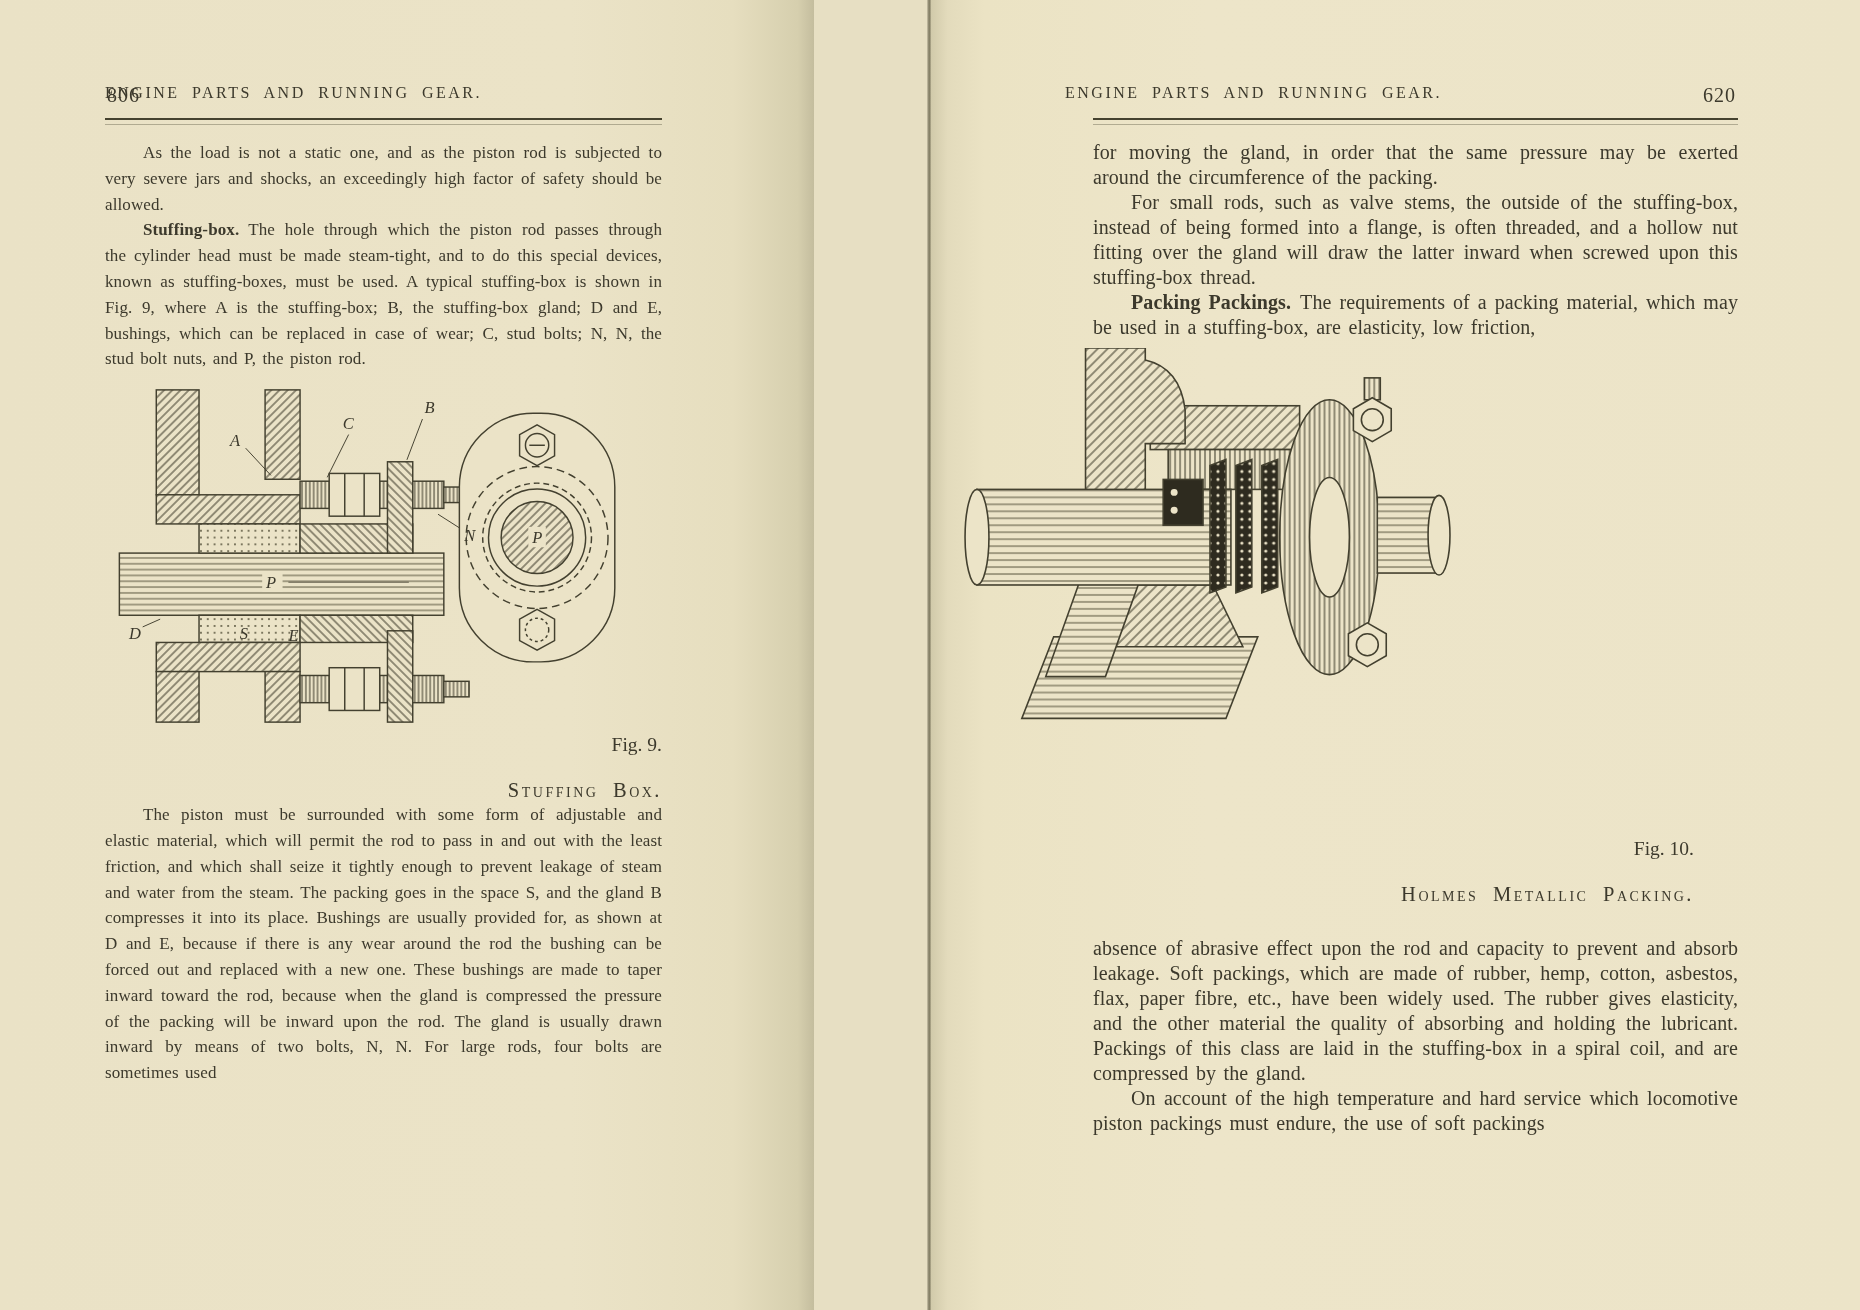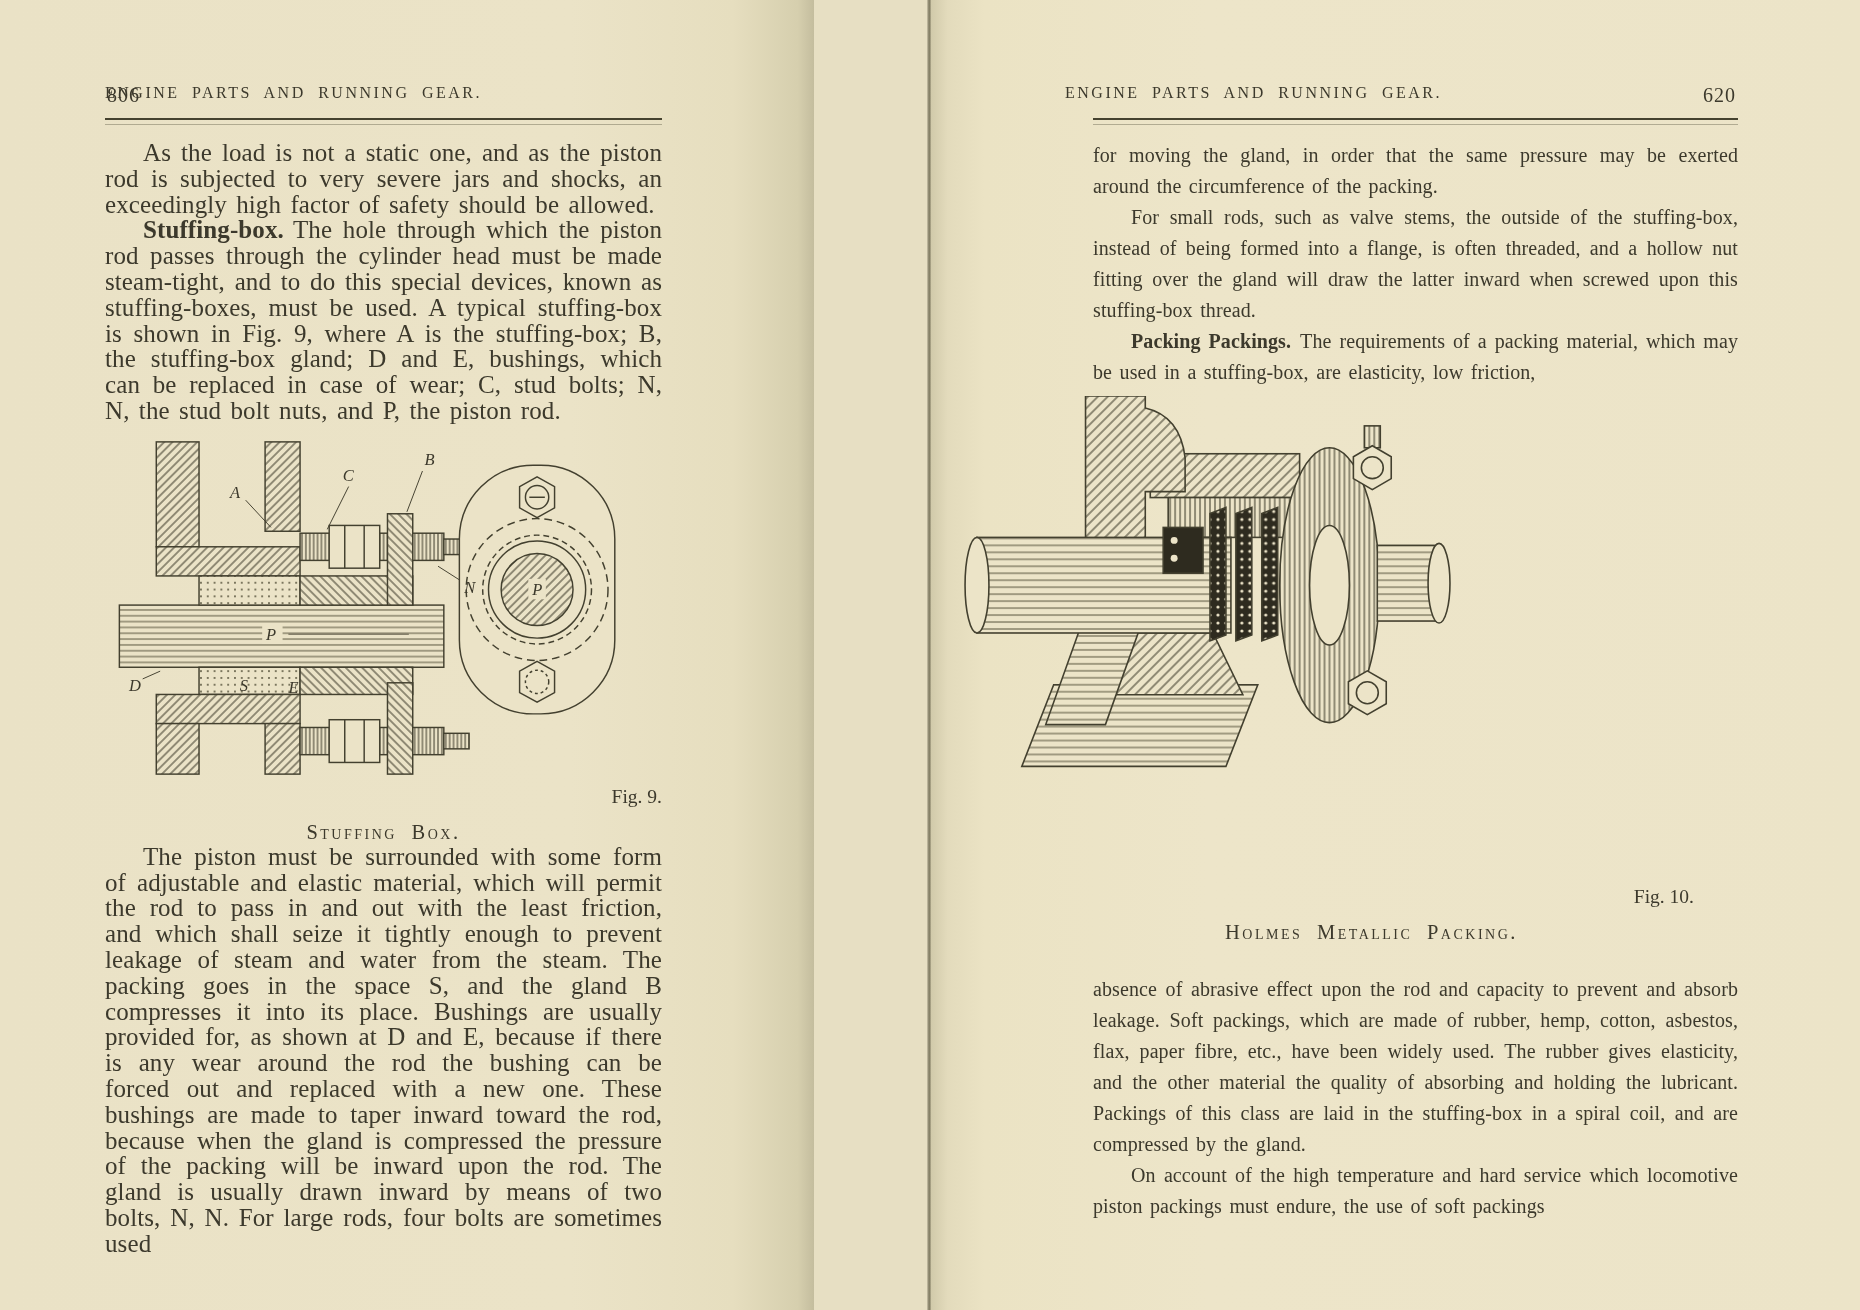--- a/index.html
+++ b/index.html
@@ -20,29 +20,29 @@
   .col-left{left:105px;width:557px;}
   .col-right{left:164px;width:645px;}
   .pghead{position:relative;height:30px;font-size:20px;letter-spacing:1px;}
   .pgnum{position:absolute;top:0;font-size:20px;}
   .pgnum.at-left{left:2px;}
   .pgnum.at-right{right:2px;}
   .runtitle{position:absolute;left:0;right:0;text-align:left;
     letter-spacing:2.5px;word-spacing:6px;font-size:16px;white-space:nowrap;}
   .page-right .runtitle{transform:translateX(-28px);}
   .rule{height:4px;border-top:2px solid #45422f;border-bottom:1px solid rgba(69,66,47,.35);margin-top:4px;}
-  p.body{margin:0;font-size:25px;line-height:25.8px;text-align:justify;
+  p.body{margin:0;font-size:17px;line-height:25.8px;text-align:justify;
     text-indent:38px;word-spacing:.12em;letter-spacing:.1px;}
-  .col-right p.body{font-size:20px;line-height:31px;}
+  .col-right p.body{font-size:20px;line-height:25px;}
   p.body.first{margin-top:15px;}
   p.body b{margin-right:9px;}
   .figwrap{position:relative;}
   .figcap{text-align:right;font-size:19.5px;margin-top:8px;}
-  .figtitle{text-align:center;font-variant:small-caps;font-size:20.5px;
-    letter-spacing:2.5px;word-spacing:7px;margin-top:13px;}
+  .figtitle{text-align:right;font-variant:small-caps;font-size:20.5px;
+    letter-spacing:2.5px;word-spacing:7px;margin-top:23px;}
   .page-right .figcap,.page-right .figtitle{transform:translateX(-44px);}
   .after-fig{margin-top:26px;}
   svg{display:block;}
   .figlbl{font:italic 17px "Liberation Serif","DejaVu Serif",serif;fill:#3c392c;stroke:none;}
 </style>
 </head>
 <body>
 
 <div>
 

